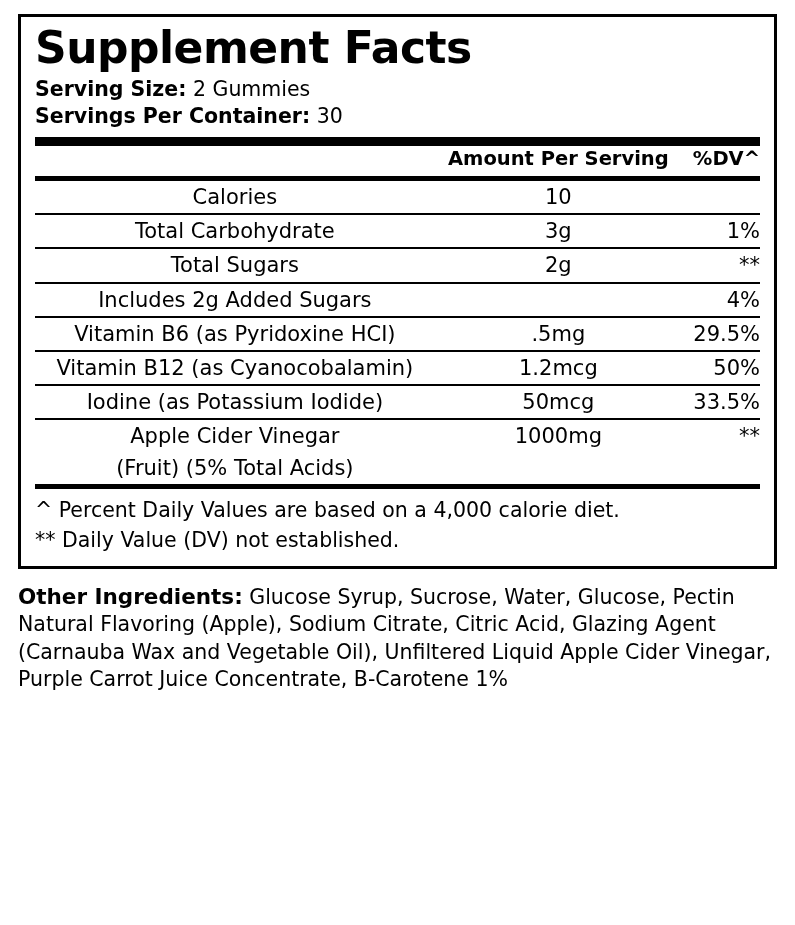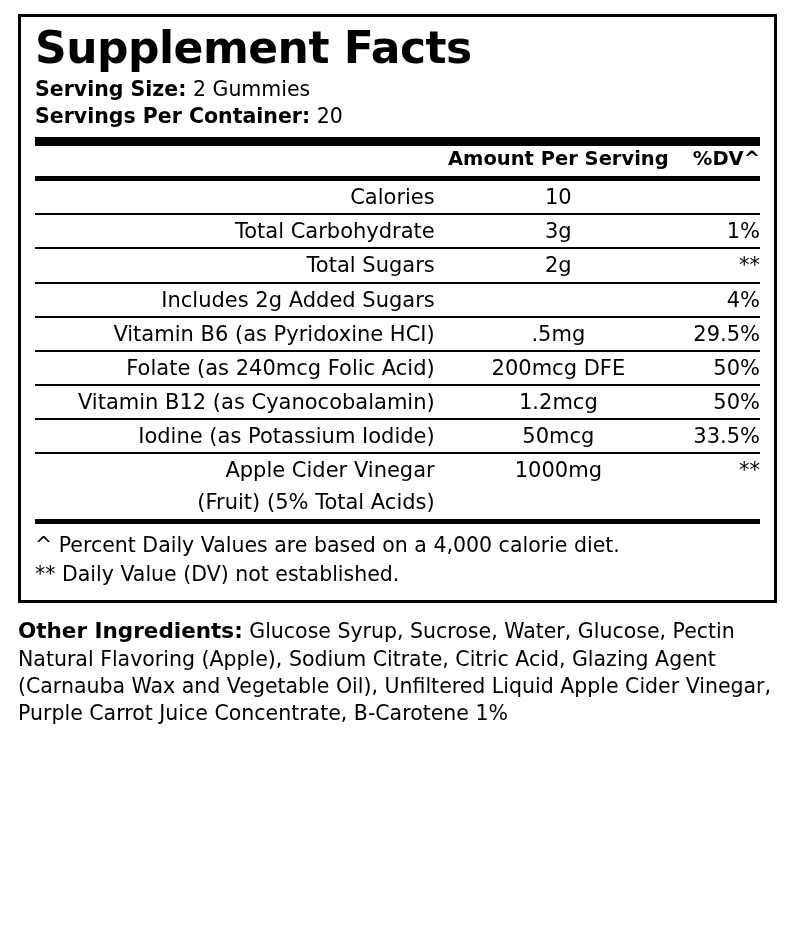--- a/index.html
+++ b/index.html
@@ -55,21 +55,21 @@
     width: 100%;
     border-collapse: collapse;
     font-size: 21px;
   }
   table.facts td {
     padding: 4px 0 4px 0;
     vertical-align: bottom;
     line-height: 1.15;
   }
   td.name {
-    text-align: right;
+    text-align: center;
   }
   td.amount {
     text-align: center;
     white-space: nowrap;
     padding-right: 4px;
   }
   td.dv {
     text-align: right;
     white-space: nowrap;
     width: 78px;
@@ -118,21 +118,21 @@
 
     <div class="title">Supplement Facts</div>
 
     <div class="serving-line">
       <span class="lbl">Serving Size:</span>
       <span>2 Gummies</span>
     </div>
 
     <div class="serving-line">
       <span class="lbl">Servings Per Container:</span>
-      <span>20</span>
+      <span>30</span>
     </div>
 
     <div class="rule-thick"></div>
 
     <table class="facts">
       <tbody>
         <tr class="hdr">
           <td class="name"></td>
           <td class="amount">Amount Per Serving</td>
           <td class="dv">%DV^</td>
@@ -161,25 +161,20 @@
           <td class="amount"></td>
           <td class="dv">4%</td>
         </tr>
 
         <tr class="border-thin">
           <td class="name">Vitamin B6 (as Pyridoxine HCI)</td>
           <td class="amount">.5mg</td>
           <td class="dv">29.5%</td>
         </tr>
 
-        <tr class="border-thin">
-          <td class="name">Folate (as 240mcg Folic Acid)</td>
-          <td class="amount">200mcg DFE</td>
-          <td class="dv">50%</td>
-        </tr>
 
         <tr class="border-thin">
           <td class="name">Vitamin B12 (as Cyanocobalamin)</td>
           <td class="amount">1.2mcg</td>
           <td class="dv">50%</td>
         </tr>
 
         <tr class="border-thin">
           <td class="name">Iodine (as Potassium Iodide)</td>
           <td class="amount">50mcg</td>

